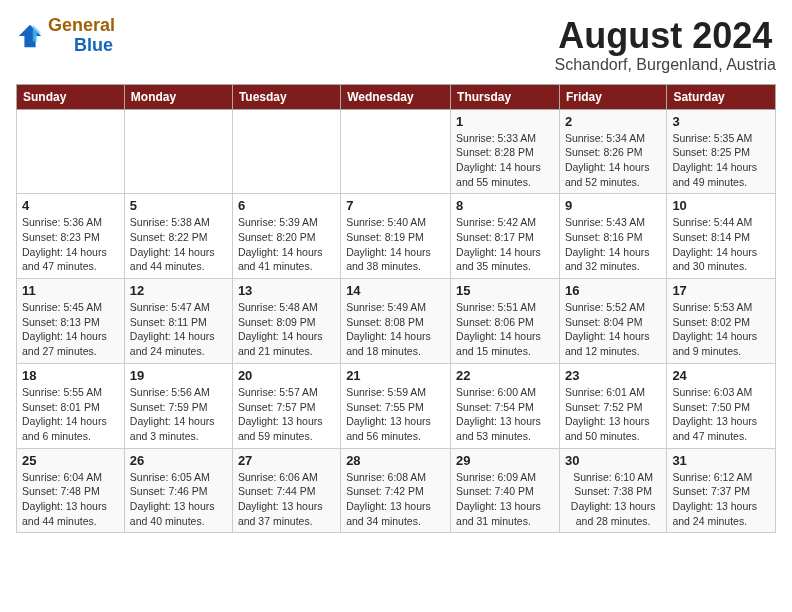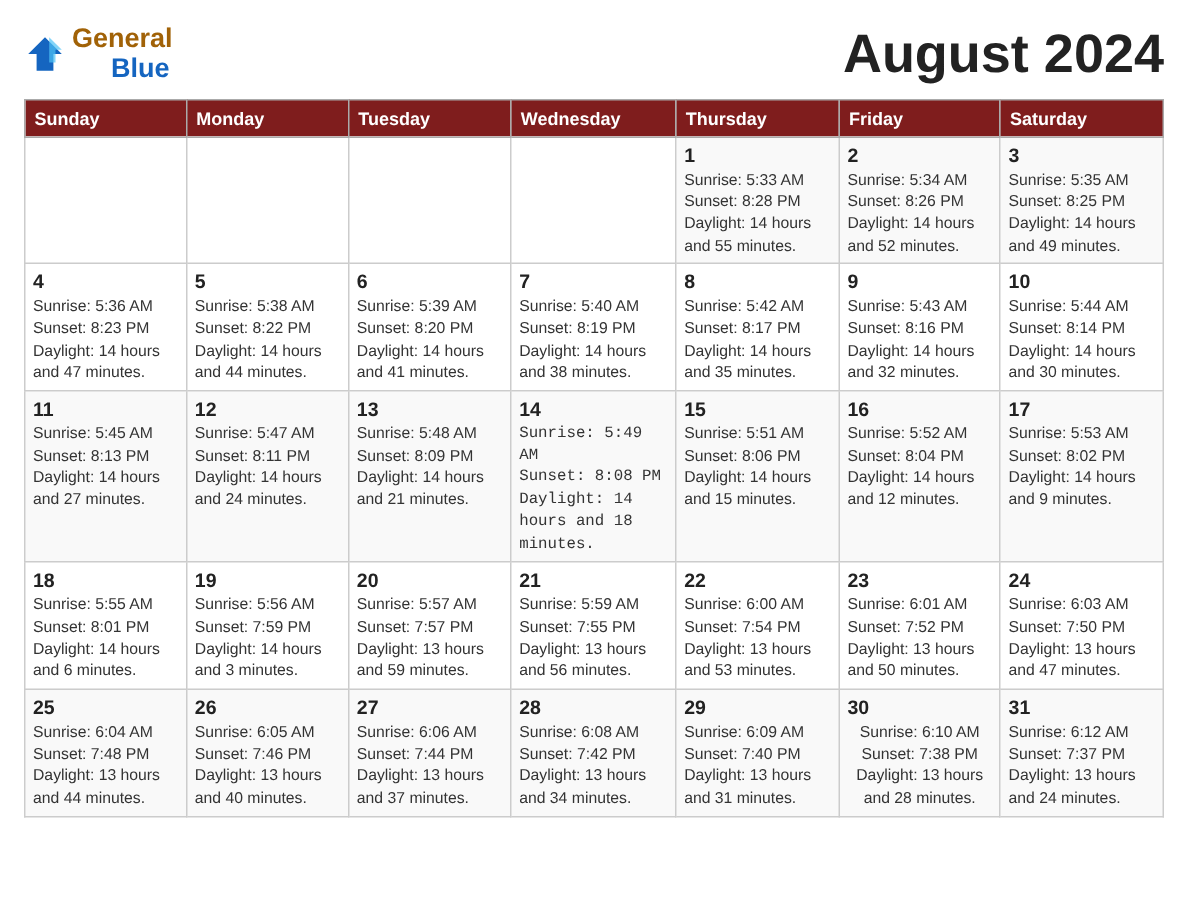--- a/index.html
+++ b/index.html
@@ -93,20 +93,21 @@
       <polygon points="20,4 36,20 28,20 28,36 12,36 12,20 4,20" fill="#1565c0"></polygon>
       <polygon points="24,4 36,16 30,16 30,28 24,28" fill="#4fc3f7" opacity="0.7"></polygon>
     </svg>
     <div class="logo-text">
       <span class="logo-general">General</span><br>
       <span class="logo-blue">Blue</span>
     </div>
   </div>
   <div class="title-block">
     <div class="month-title">August 2024</div>
+    <div class="subtitle">Schandorf, Burgenland, Austria</div>
   </div>
 </div>
 
 <table>
   <thead>
     <tr>
     <th>Sunday</th>
         <th>Monday</th>
         <th>Tuesday</th>
         <th>Wednesday</th>
@@ -198,21 +199,21 @@
 Daylight: 14 hours and 24 minutes.</div>
         </td>
         <td>
           <span class="day-number">13</span>
           <div class="day-info" style="white-space: pre-line;">Sunrise: 5:48 AM
 Sunset: 8:09 PM
 Daylight: 14 hours and 21 minutes.</div>
         </td>
         <td>
           <span class="day-number">14</span>
-          <div class="day-info" style="white-space: pre-line; font-family: Liberation Mono, monospace;">Sunrise: 5:49 AM
+          <div class="day-info" style="white-space: pre-line;">Sunrise: 5:49 AM
 Sunset: 8:08 PM
 Daylight: 14 hours and 18 minutes.</div>
         </td>
         <td>
           <span class="day-number">15</span>
           <div class="day-info" style="white-space: pre-line;">Sunrise: 5:51 AM
 Sunset: 8:06 PM
 Daylight: 14 hours and 15 minutes.</div>
         </td>
         <td>

